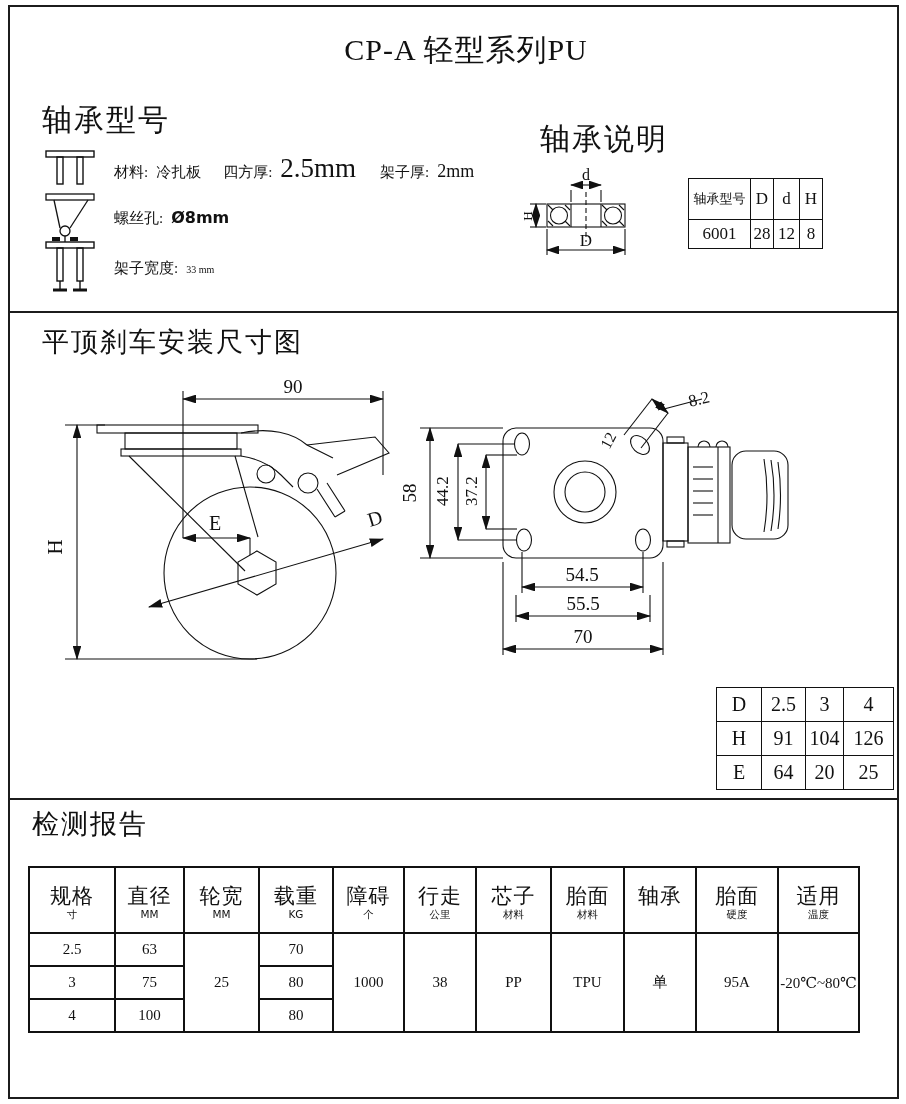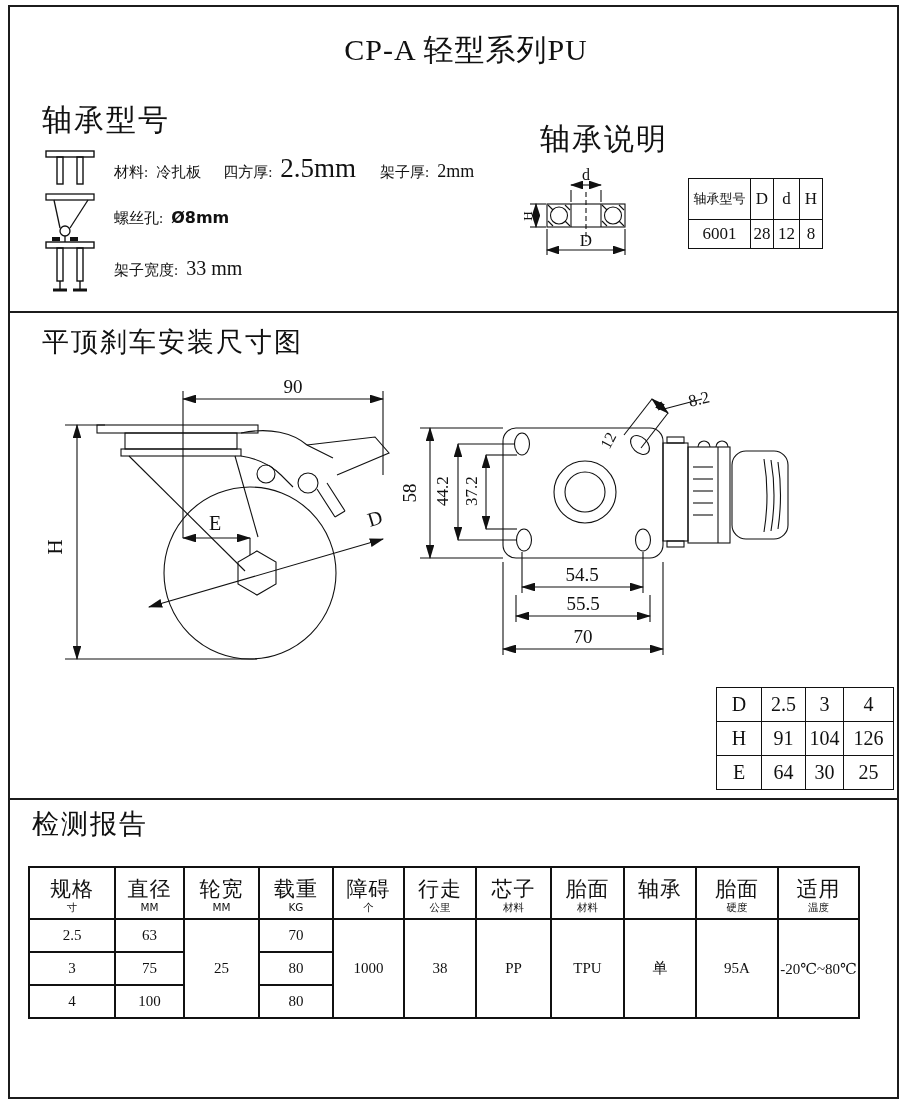--- a/index.html
+++ b/index.html
@@ -87,21 +87,21 @@
         <rect x="13" y="8" width="6" height="33"></rect>
         <rect x="33" y="8" width="6" height="33"></rect>
         <line x1="16" y1="41" x2="16" y2="50"></line>
         <line x1="36" y1="41" x2="36" y2="50"></line>
         <line x1="9" y1="50" x2="23" y2="50" stroke-width="3"></line>
         <line x1="29" y1="50" x2="43" y2="50" stroke-width="3"></line>
       </g>
     </svg>
     <span class="baseline">
       <span class="t-s">架子宽度:</span>
-      <span class="t-s" style="font-size:20px">33 mm</span>
+      <span class="t-s" style="font-size:10px">33 mm</span>
     </span>
   </div>
 
   <div class="abs h1" style="left:540px;top:119px">轴承说明</div>
 
   <svg class="abs" style="left:522px;top:162px" width="150" height="105" viewBox="0 0 150 105">
     <defs>
       <marker id="ar3" orient="auto-start-reverse" markerWidth="12" markerHeight="8" refX="11" refY="4">
         <path d="M0,0 L12,4 L0,8 z" fill="#111"></path>
       </marker>
@@ -278,21 +278,21 @@
     </tr>
     <tr style="height:34px">
       <td>H</td>
       <td>91</td>
       <td>104</td>
       <td>126</td>
     </tr>
     <tr style="height:34px">
       <td>E</td>
       <td>64</td>
-      <td>30</td>
+      <td>20</td>
       <td>25</td>
     </tr>
   </tbody>
     </table>
 
   <div class="abs h2" style="left:32px;top:806px">检测报告</div>
 
   <table class="abs report-table" style="left:28px;top:866px">
     <colgroup>
       <col style="width:86px">
@@ -301,21 +301,21 @@
         <col style="width:74px">
       <col style="width:71px">
         <col style="width:72px">
         <col style="width:75px">
         <col style="width:73px">
       <col style="width:72px">
         <col style="width:82px">
         <col style="width:81px">
     </colgroup>
     <tbody>
-        <tr style="height:52px">
+        <tr style="height:66px">
       <th>
             <div class="h-main">规格</div>
             <div class="h-sub">寸</div>
           </th>
       <th>
             <div class="h-main">直径</div>
             <div class="h-sub">MM</div>
           </th>
       <th>
             <div class="h-main">轮宽</div>

